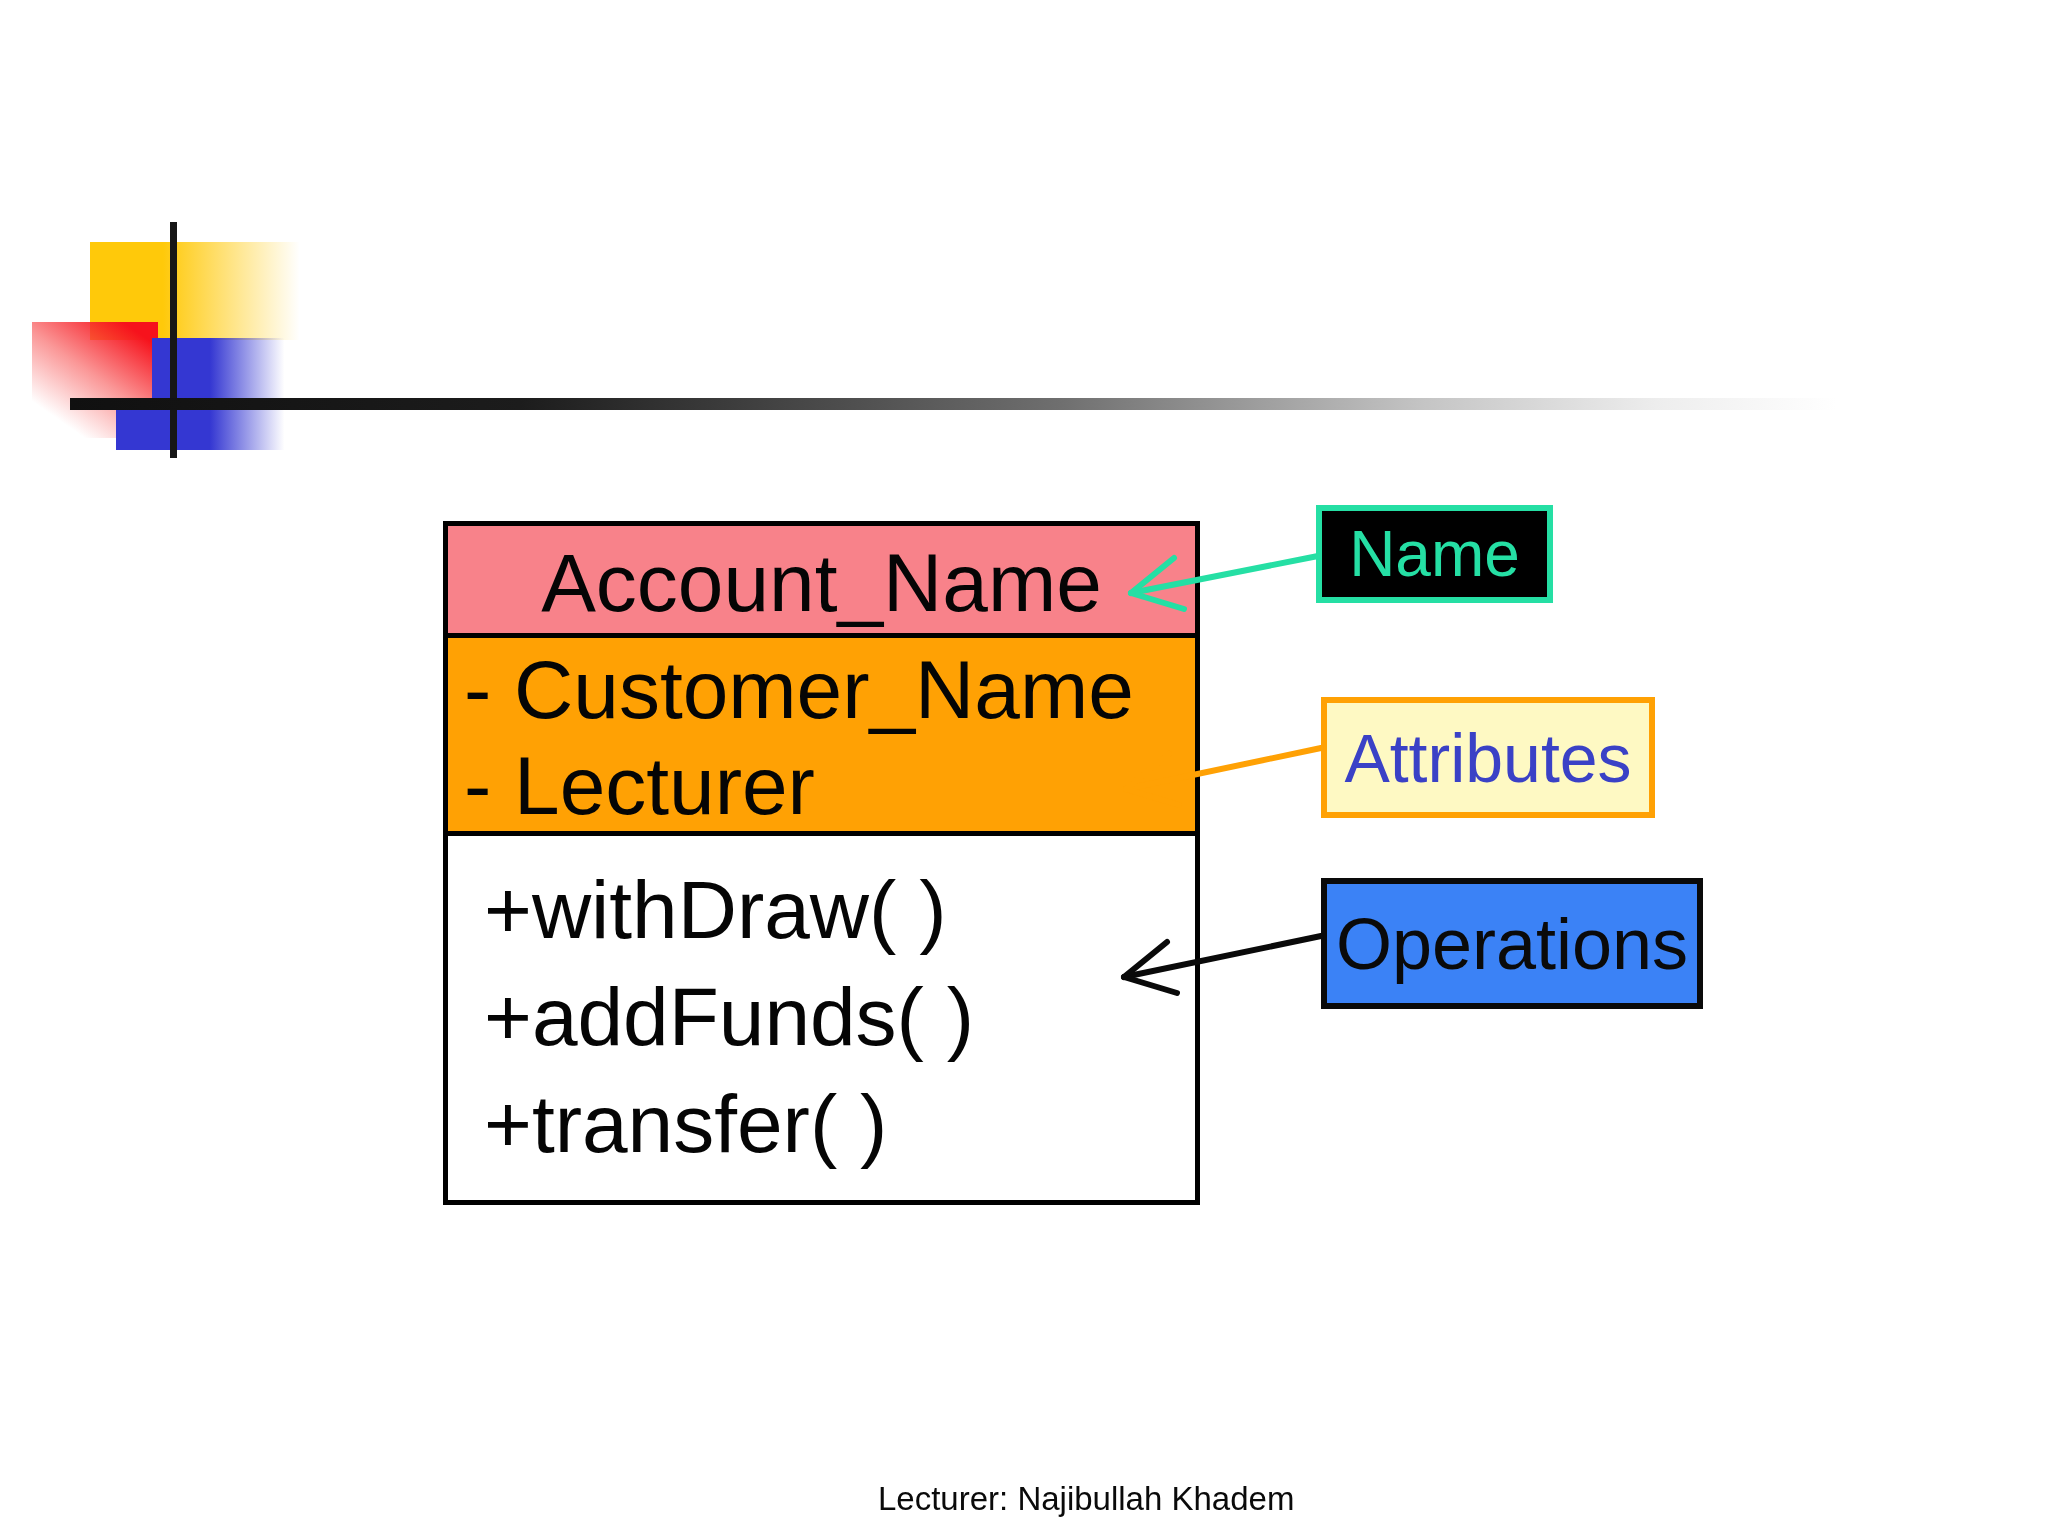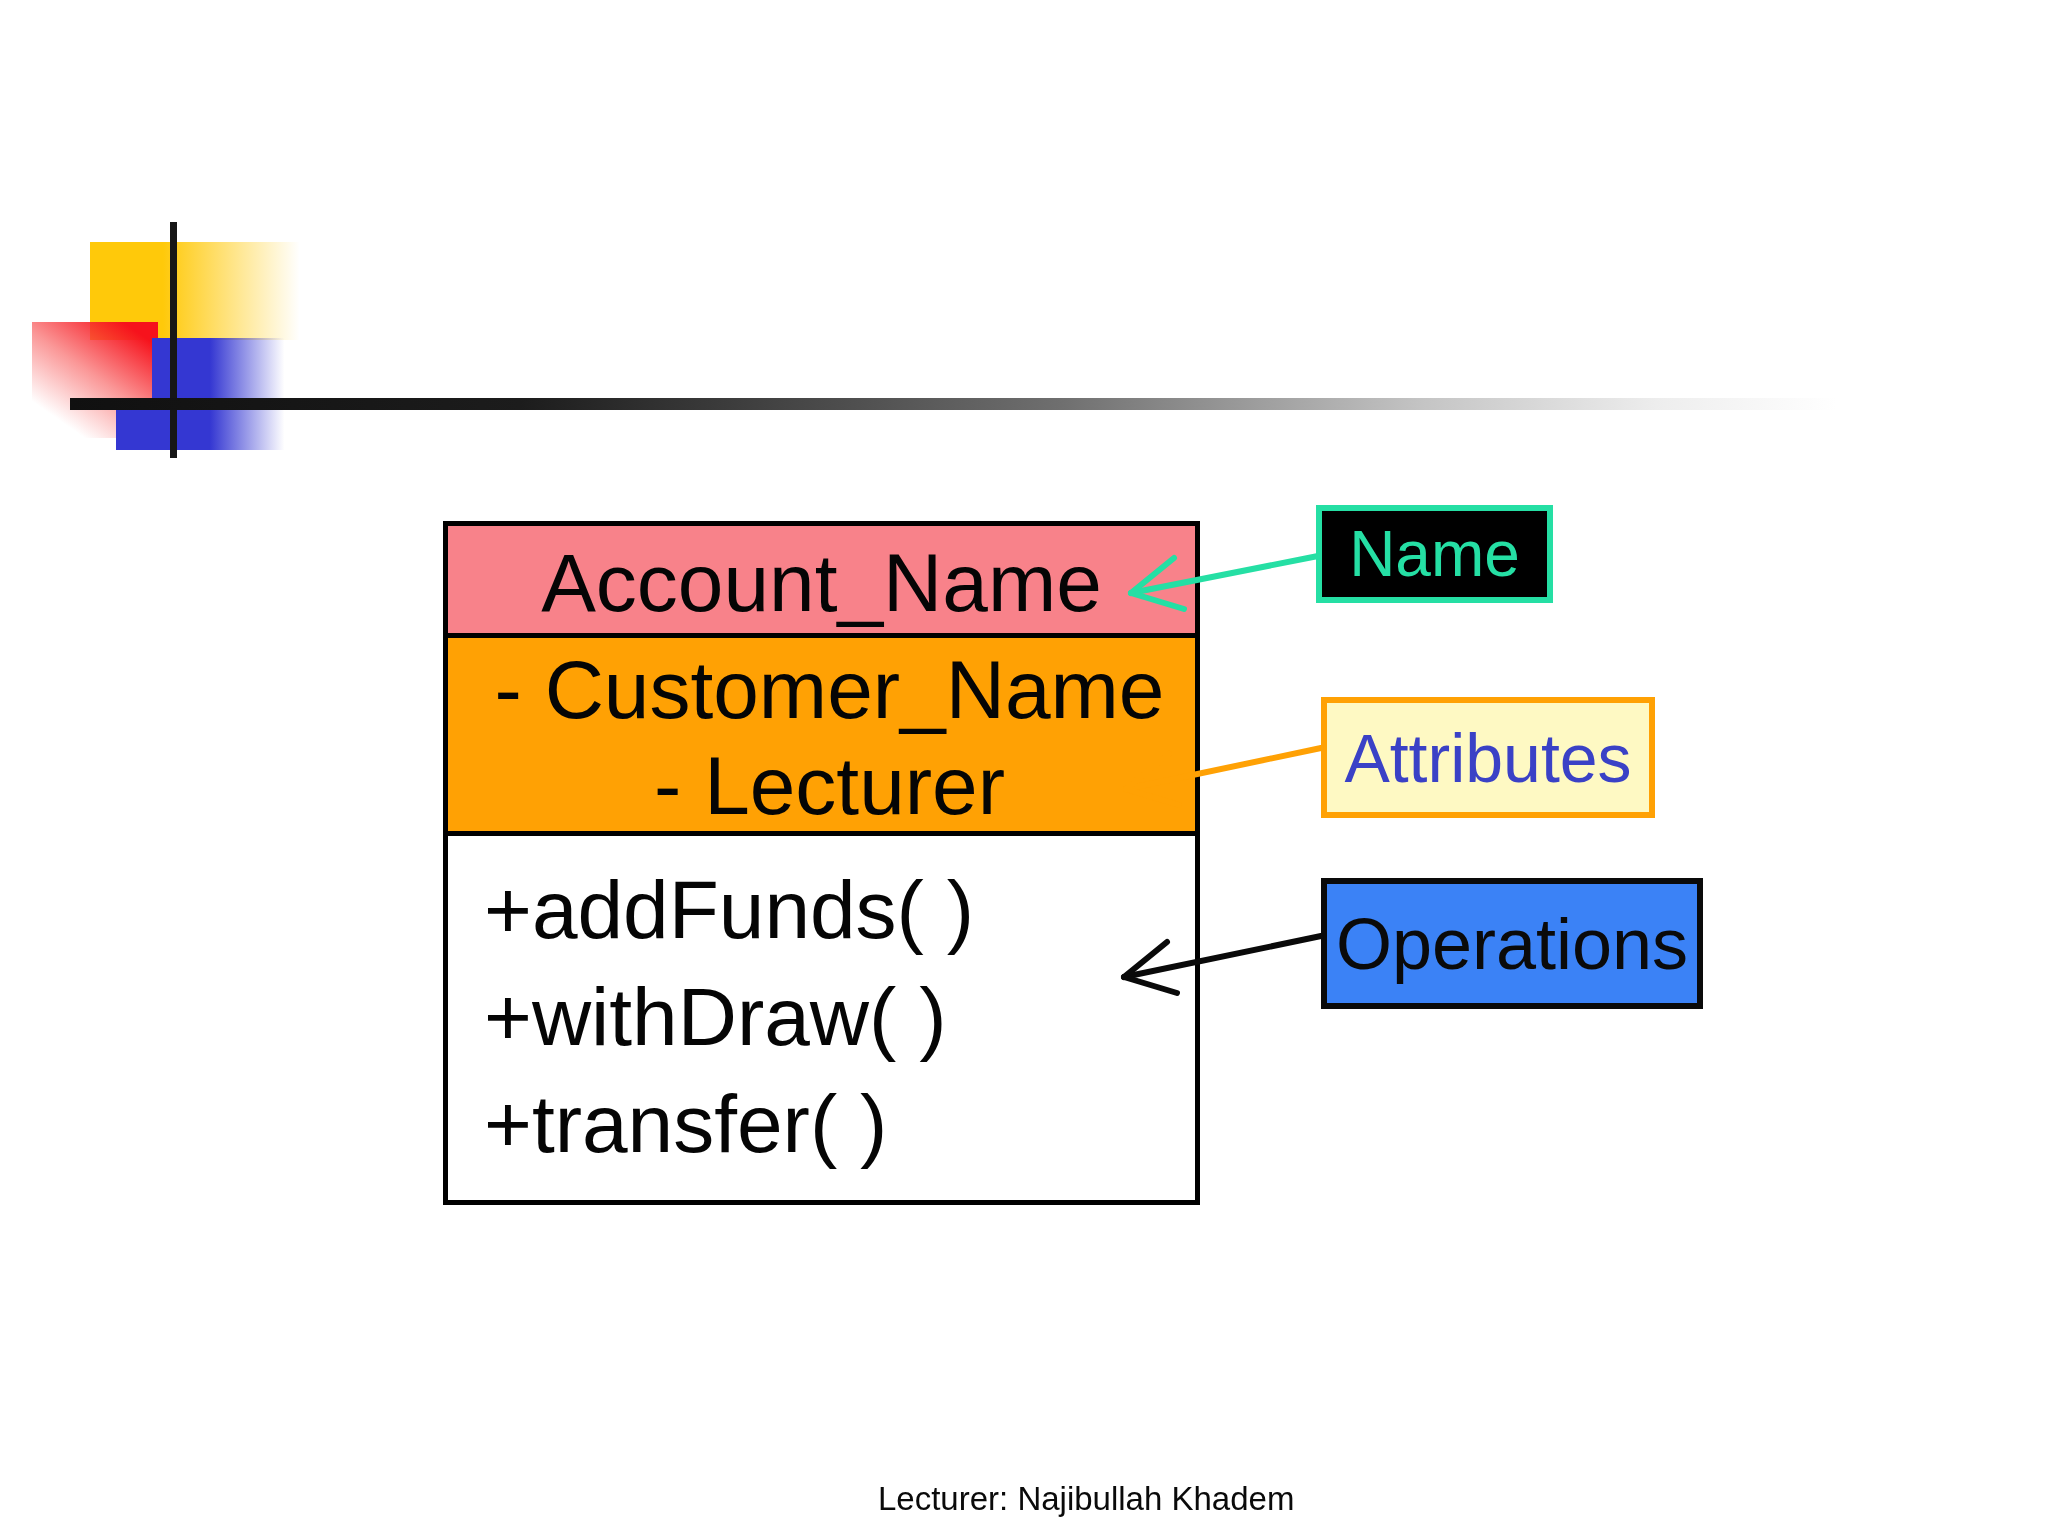--- a/index.html
+++ b/index.html
@@ -51,21 +51,21 @@
   .uml-section { box-sizing:border-box; overflow:visible; }
   .uml-name {
     height:112px; background:#f8828a; border-bottom:5px solid #000;
     display:flex; align-items:center; justify-content:center;
     font-size:82px; color:#050505; padding-top:6px; white-space:nowrap;
   }
   .uml-attrs {
     height:198px; background:#ffa104; border-bottom:5px solid #000;
     font-size:82px; color:#050505; padding:4px 0 0 16px;
   }
-  .uml-attrs .line { line-height:96px; white-space:nowrap;text-align:center; }
+  .uml-attrs .line { line-height:96px; white-space:nowrap; }
   .uml-ops {
     height:359px; background:#ffffff;
     font-size:82px; color:#050505; padding:20px 0 0 36px;
   }
   .uml-ops .line { line-height:107px; white-space:nowrap; }
   
   .callout {
     position:absolute; box-sizing:border-box;
     display:flex; align-items:center; justify-content:center;
     white-space:nowrap;
@@ -101,22 +101,22 @@
   <div class="deco deco-hrule"></div>
 
 
   <div class="uml-box">
     <div class="uml-section uml-name">Account_Name</div>
     <div class="uml-section uml-attrs">
       <div class="line">- Customer_Name</div>
       <div class="line">- Lecturer</div>
     </div>
     <div class="uml-section uml-ops">
+      <div class="line">+withDraw( )</div>
       <div class="line">+addFunds( )</div>
-      <div class="line">+withDraw( )</div>
       <div class="line">+transfer( )</div>
     </div>
   </div>
 
   <div class="callout callout-name">Name</div>
   <div class="callout callout-attrs">Attributes</div>
   <div class="callout callout-ops">Operations</div>
 
   <svg class="arrow-layer" viewBox="0 0 2048 1536" xmlns="http://www.w3.org/2000/svg">
     <g stroke="#25dfa4" stroke-width="6" fill="none" stroke-linecap="round">

